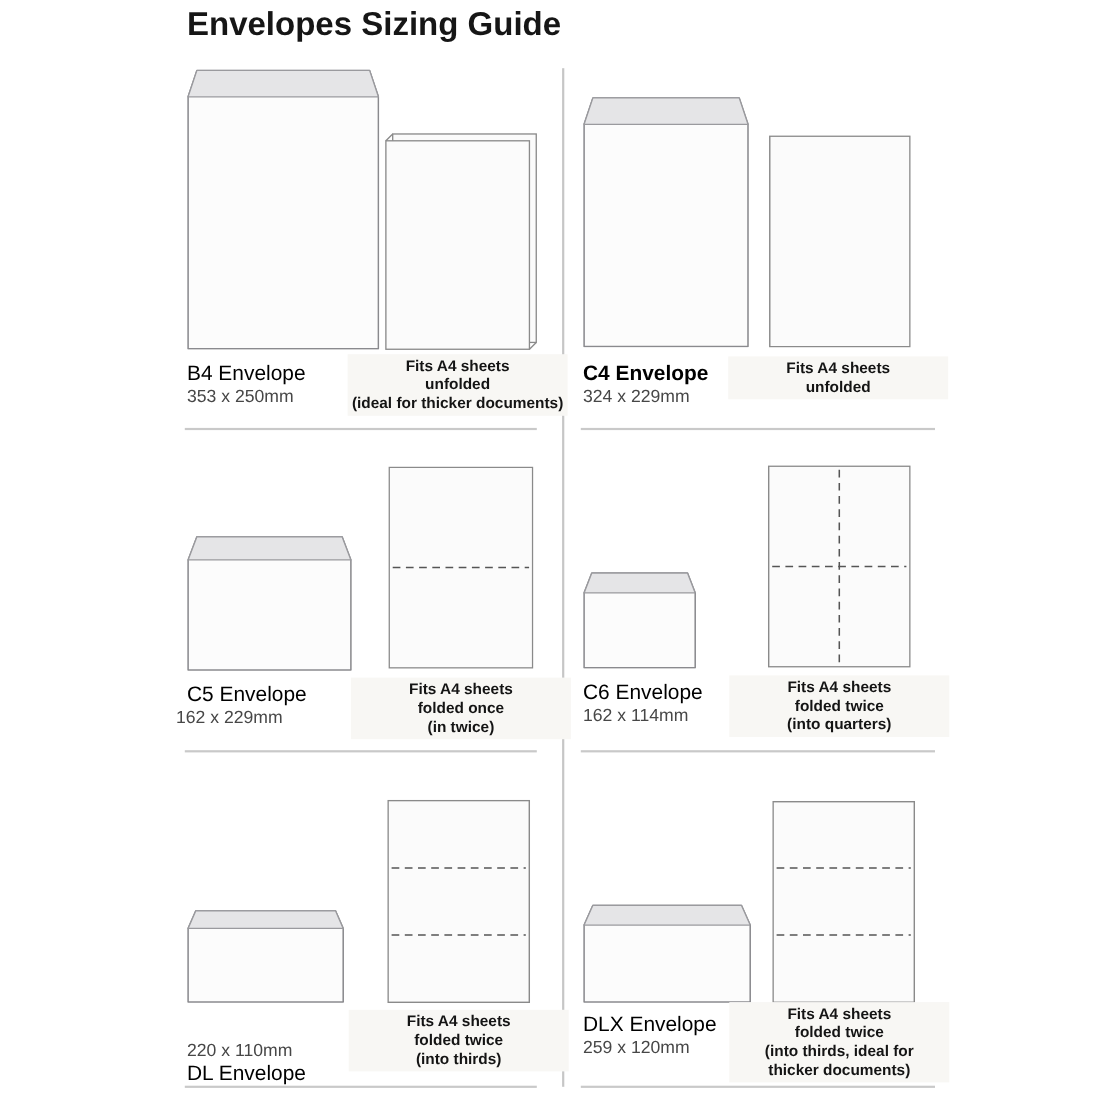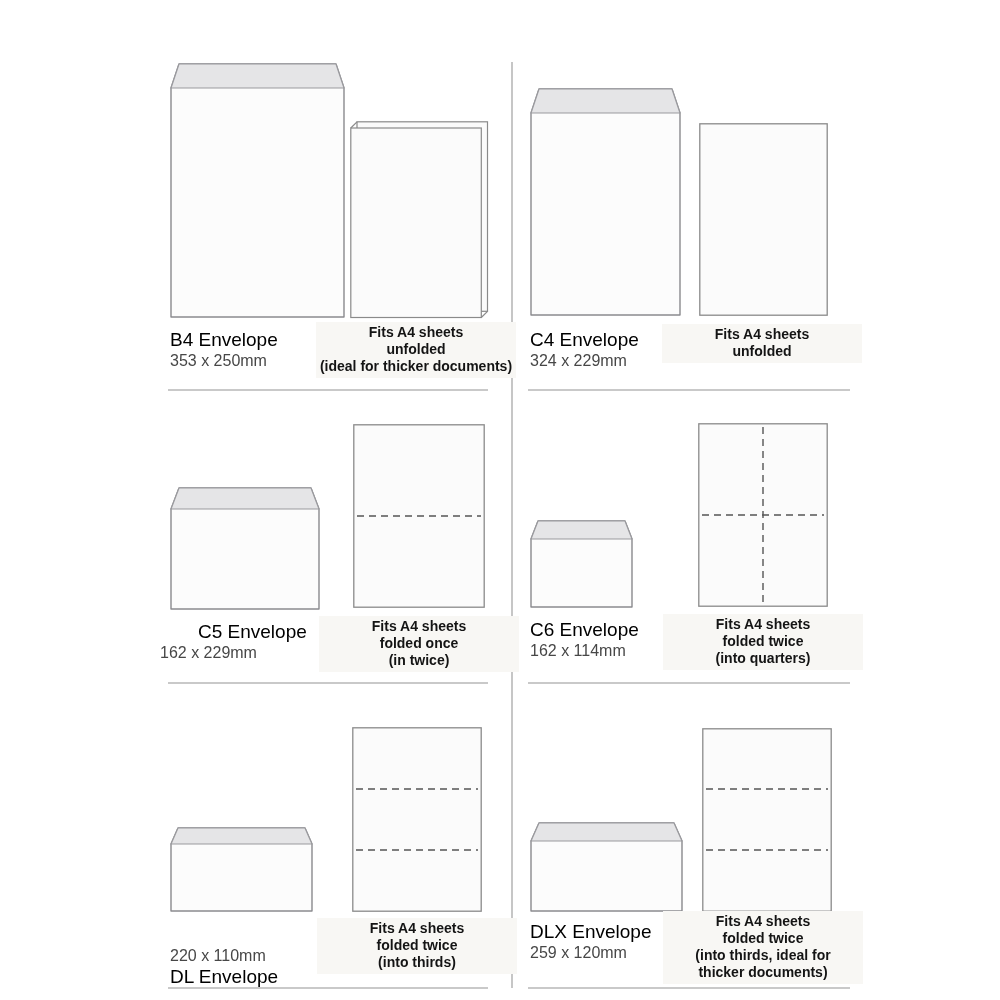--- a/index.html
+++ b/index.html
@@ -65,20 +65,21 @@
     height: 1.5px;
     background: #c9c9c9;
   }
   svg { display: block; }
 </style>
 </head>
 <body>
 
 <div id="canvas">
 
+  <div class="page-title">Envelopes Sizing Guide</div>
 
   <div class="v-divider"></div>
   <div class="h-divider" style="left:168px;top:389px;width:320px;"></div>
   <div class="h-divider" style="left:528px;top:389px;width:322px;"></div>
   <div class="h-divider" style="left:168px;top:682px;width:320px;"></div>
   <div class="h-divider" style="left:528px;top:682px;width:322px;"></div>
   <div class="h-divider" style="left:168px;top:987px;width:320px;"></div>
   <div class="h-divider" style="left:528px;top:987px;width:322px;"></div>
 
   <div class="cell" style="left:160px;top:56px;width:352px;height:334px;">
@@ -110,42 +111,42 @@
       <svg width="151" height="228" viewBox="0 0 151 228" aria-hidden="true">
         <path d="M9 1 L142 1 L150 25 L150 227 L1 227 L1 25 Z" fill="#fcfcfc" stroke="#8a8a8e" stroke-width="1.4" stroke-linejoin="round"></path>
         <path d="M9 1 L142 1 L150 25 L1 25 Z" fill="#e5e5e7" stroke="#9a9a9e" stroke-width="1.2" stroke-linejoin="round"></path>
       </svg>
     </div>
     <div class="abs" style="left:179px;top:67px;">
       <svg width="129" height="193" viewBox="0 0 129 193" aria-hidden="true">
         <rect x="0.8" y="0.8" width="127.4" height="191.4" fill="#fbfbfb" stroke="#8a8a8a" stroke-width="1.3"></rect>
       </svg>
     </div>
-    <div class="env-name" style="left:10px;top:274px;">C4 Envelope</div>
+    <div class="env-name" style="left:10px;top:274px;font-weight:bold;">C4 Envelope</div>
     <div class="env-dims" style="left:10px;top:297px;">324 x 229mm</div>
     <div class="caption" style="left:142px;top:268px;">
       <div>Fits A4 sheets</div>
       <div>unfolded</div>
     </div>
   </div>
 
   <div class="cell" style="left:160px;top:395px;width:352px;height:288px;">
     <div class="abs" style="left:10px;top:92px;">
       <svg width="150" height="123" viewBox="0 0 150 123" aria-hidden="true">
         <path d="M9 1 L141 1 L149 22 L149 122 L1 122 L1 22 Z" fill="#fcfcfc" stroke="#8a8a8e" stroke-width="1.4" stroke-linejoin="round"></path>
         <path d="M9 1 L141 1 L149 22 L1 22 Z" fill="#e5e5e7" stroke="#9a9a9e" stroke-width="1.2" stroke-linejoin="round"></path>
       </svg>
     </div>
     <div class="abs" style="left:193px;top:29px;">
       <svg width="132" height="184" viewBox="0 0 132 184" aria-hidden="true">
         <rect x="0.8" y="0.8" width="130.4" height="182.4" fill="#fbfbfb" stroke="#8a8a8a" stroke-width="1.3"></rect>
         <line x1="4" y1="92" x2="128" y2="92" stroke="#555555" stroke-width="1.4" stroke-dasharray="7 5"></line>
       </svg>
     </div>
-    <div class="env-name" style="left:10px;top:227px;margin-left:28px;">C5 Envelope</div>
+    <div class="env-name" style="left:10px;top:227px;">C5 Envelope</div>
     <div class="env-dims" style="left:0;top:250px;">162 x 229mm</div>
     <div class="caption" style="left:159px;top:221px;">
       <div>Fits A4 sheets</div>
       <div>folded once</div>
       <div>(in twice)</div>
     </div>
   </div>
 
   <div class="cell" style="left:520px;top:395px;width:340px;height:288px;">
     <div class="abs" style="left:10px;top:125px;">

